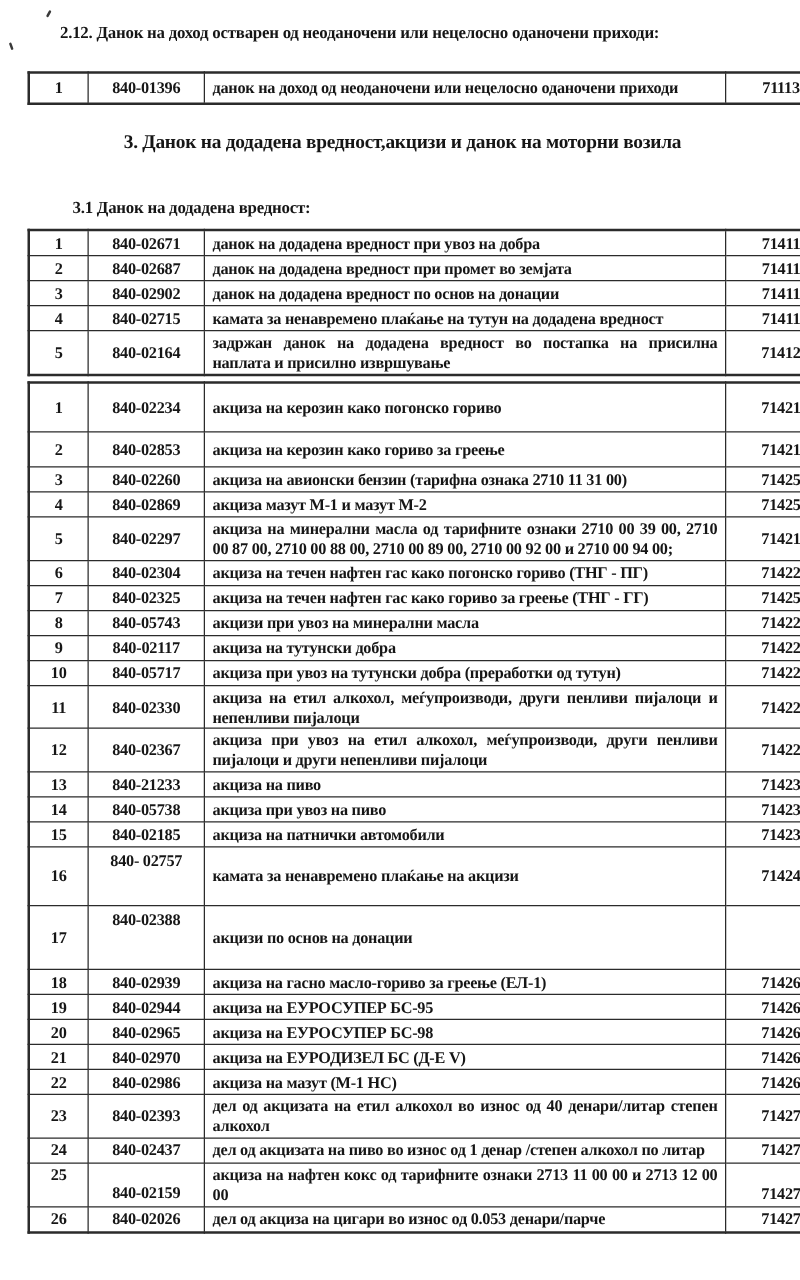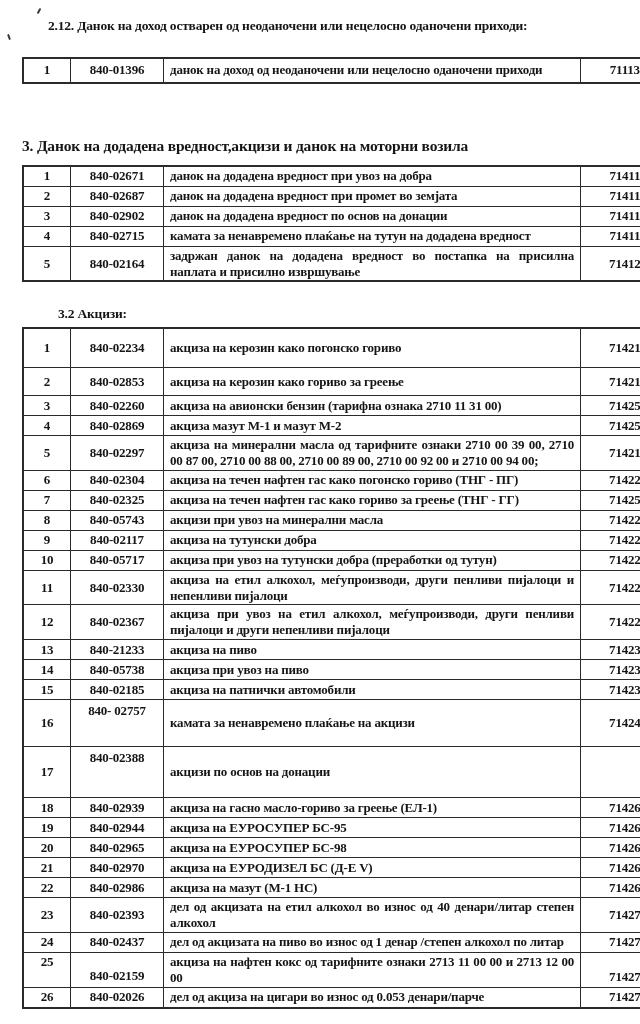--- a/index.html
+++ b/index.html
@@ -16,21 +16,21 @@
     box-sizing:border-box;
     padding:0 18px 0 22px;
   }
   
   .artifact{position:absolute;background:#3a3a3a;border-radius:1px;}
   .artifact.a1{left:38px;top:8px;width:2px;height:6px;transform:rotate(28deg);}
   .artifact.a2{left:8px;top:34px;width:2px;height:6px;transform:rotate(-20deg);}
 
   .sec-title{font-size:13.5px;margin:0;line-height:1.3;}
   .t212{padding-top:17px;padding-left:26px;}
-  .h3{font-size:15.5px;margin:0;padding-top:52px;line-height:1.3;}
+  .h3{font-size:15.5px;text-align:center;margin:0;padding-top:20px;line-height:1.3;}
   .sub{padding-left:36px;}
   .s31{padding-top:33px;}
   .s32{padding-top:23px;}
 
   table.doc-table{
     border-collapse:collapse;
     table-layout:fixed;
     width:600px;
     margin-top:0;
     font-size:13px;
@@ -80,20 +80,21 @@
           <td class="c-num">1</td>
           <td class="c-code">840-01396</td>
           <td class="c-desc">данок на доход од неоданочени или нецелосно оданочени приходи</td>
           <td class="c-konto">711138</td>
         </tr>
       </tbody>
     </table>
 
   <p class="h3">3. Данок на додадена вредност,акцизи и данок на моторни возила</p>
 
+  <p class="sec-title sub s31">3.1  Данок на додадена вредност:</p>
 
   <table class="doc-table t31tbl">
       <tbody>
         <tr>
           <td class="c-num">1</td>
           <td class="c-code">840-02671</td>
           <td class="c-desc">данок на додадена вредност при увоз на добра</td>
           <td class="c-konto">714115</td>
         </tr>
         <tr>
@@ -116,21 +117,20 @@
         </tr>
         <tr>
           <td class="c-num">5</td>
           <td class="c-code">840-02164</td>
           <td class="c-desc">задржан данок на додадена вредност во постапка на присилна наплата и присилно извршување</td>
           <td class="c-konto">714120</td>
         </tr>
       </tbody>
     </table>
 
-  <p class="sec-title sub s32">3.2 Акцизи:</p>
 
   <table class="doc-table t32tbl">
       <tbody>
         <tr>
           <td class="c-num">1</td>
           <td class="c-code">840-02234</td>
           <td class="c-desc">акциза на керозин  како погонско гориво</td>
           <td class="c-konto">714214</td>
         </tr>
         <tr>

